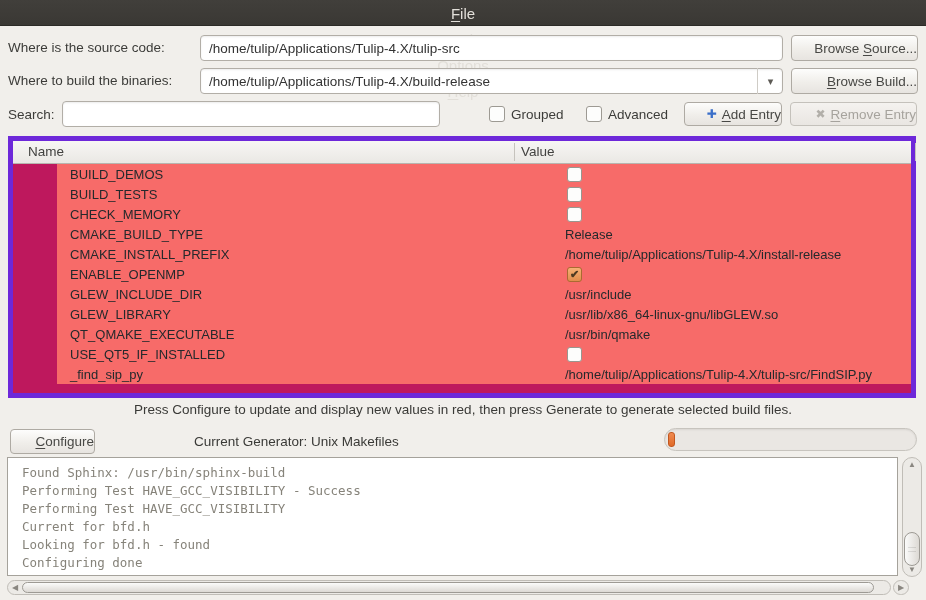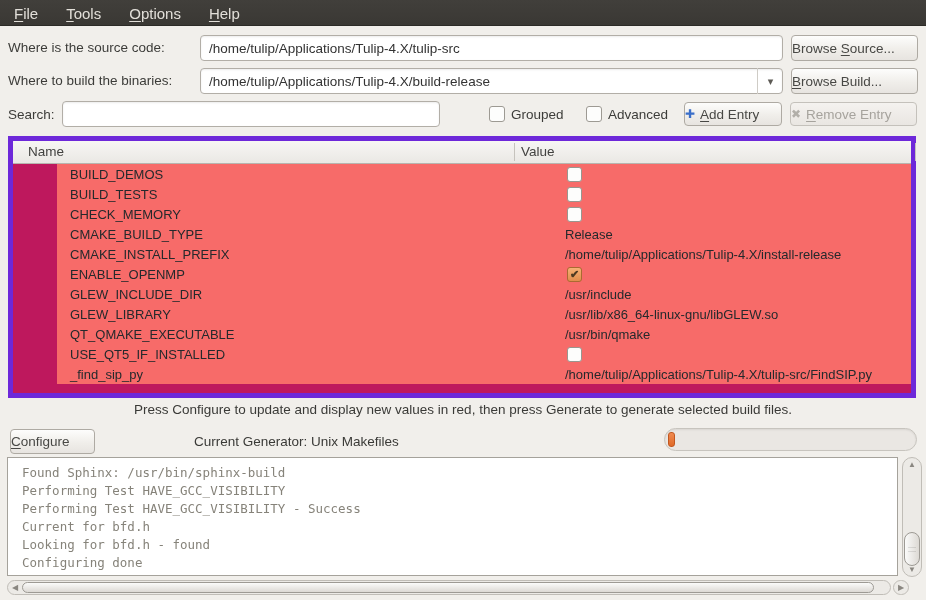--- a/index.html
+++ b/index.html
@@ -3,35 +3,35 @@
 <meta charset="utf-8">
 <style>
   * { margin:0; padding:0; box-sizing:border-box; }
   html,body { width:926px; height:600px; }
   body { font-family:"Liberation Sans", sans-serif; background:#f1efeb; color:#3b3b38; }
   .window { position:relative; width:926px; height:600px; background:#f1efeb; overflow:hidden; }
 
   
   .menubar { position:absolute; left:0; top:0; width:926px; height:26px;
              background:linear-gradient(#413f3b,#3a3834); border-bottom:1px solid #2c2b27;
-             display:flex; align-items:center; gap:0; }
+             display:flex; align-items:center; gap:0;flex-direction:column; }
   .menu-item { color:#e2dfd9; font-size:15px; padding:2px 14px; height:26px; line-height:24px; cursor:default; }
   .menu-item u { text-decoration:underline; text-underline-offset:2px; }
 
   
   .lbl { position:absolute; font-size:13.5px; color:#3c3c39; white-space:nowrap; }
   .tfield { position:absolute; height:26px; background:#ffffff; border:1px solid #b2aea7;
             border-radius:4px; font-family:"Liberation Sans", sans-serif; font-size:13.5px; color:#333;
             padding:0 8px; box-shadow:inset 0 1px 2px rgba(0,0,0,0.08); outline:none; }
   .combo-arrow { position:absolute; width:26px; height:26px; border-left:1px solid #cfccc6;
                  display:flex; align-items:center; justify-content:center;
                  color:#5d5a55; font-size:11px; }
   .btn { position:absolute; height:26px; background:linear-gradient(#fdfdfc,#f0eeea 55%,#e7e4e0);
          border:1px solid #aeaaa3; border-radius:4px; font-size:13.5px; color:#49494 6;
-         color:#484845; display:flex; align-items:center; justify-content:flex-start; gap:5px; cursor:default; }
+         color:#484845; display:flex; align-items:center; justify-content:flex-end; gap:5px; cursor:default; }
   .btn u { text-decoration:underline; text-underline-offset:2px; }
   .btn.disabled { color:#a6a39d; background:linear-gradient(#f4f2ef,#ecupee 55%, #e9e6e2);
                   background:linear-gradient(#f4f2ef,#e9e6e2); border-color:#c4c1bb; }
   .btn-icon { font-size:12px; line-height:1; }
 
   .checkbox { position:absolute; width:16px; height:16px; background:#fdfdfc;
               border:1px solid #9d9a93; border-radius:3px; }
 
   
   .table { position:absolute; left:8px; top:136px; width:908px; height:262px;
@@ -194,22 +194,22 @@
   <div class="btn" style="left:105px; top:429px; width:66px; height:25px;margin-top:32px;">
       <span><u>G</u>enerate</span>
     </div>
   <div class="gen-label">Current Generator: Unix Makefiles</div>
   <div class="progress">
     <div class="progress-fill" id="progress-fill" style="width: 7px;"></div>
   </div>
 
   <div class="log">
       <div class="log-line">Found Sphinx: /usr/bin/sphinx-build</div>
+      <div class="log-line">Performing Test HAVE_GCC_VISIBILITY - Success</div>
       <div class="log-line">Performing Test HAVE_GCC_VISIBILITY</div>
-      <div class="log-line">Performing Test HAVE_GCC_VISIBILITY - Success</div>
       <div class="log-line">Current for bfd.h</div>
       <div class="log-line">Looking for bfd.h - found</div>
       <div class="log-line">Configuring done</div>
     </div>
 
   <div class="vscroll">
     <div class="arrow-up">▲</div>
     <div class="vthumb"></div>
     <div class="arrow-down">▼</div>
   </div>

